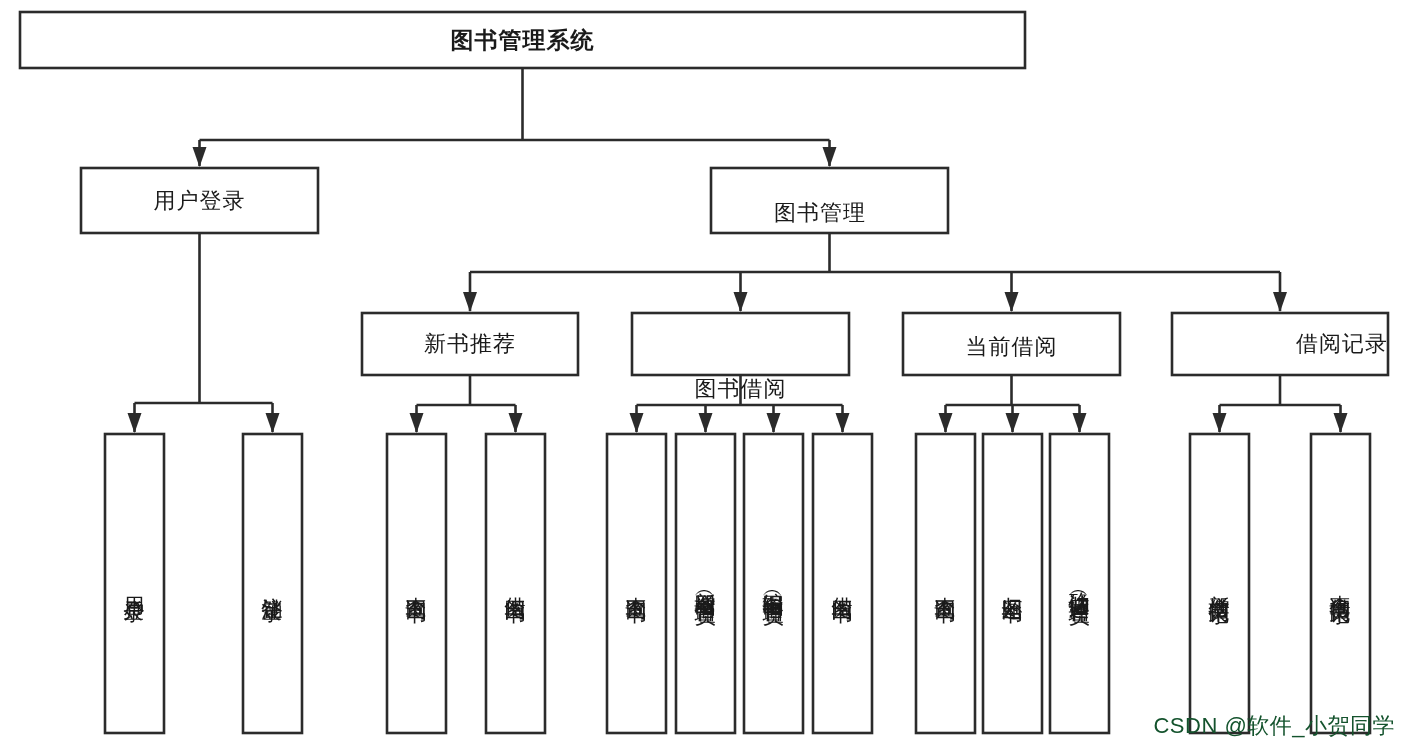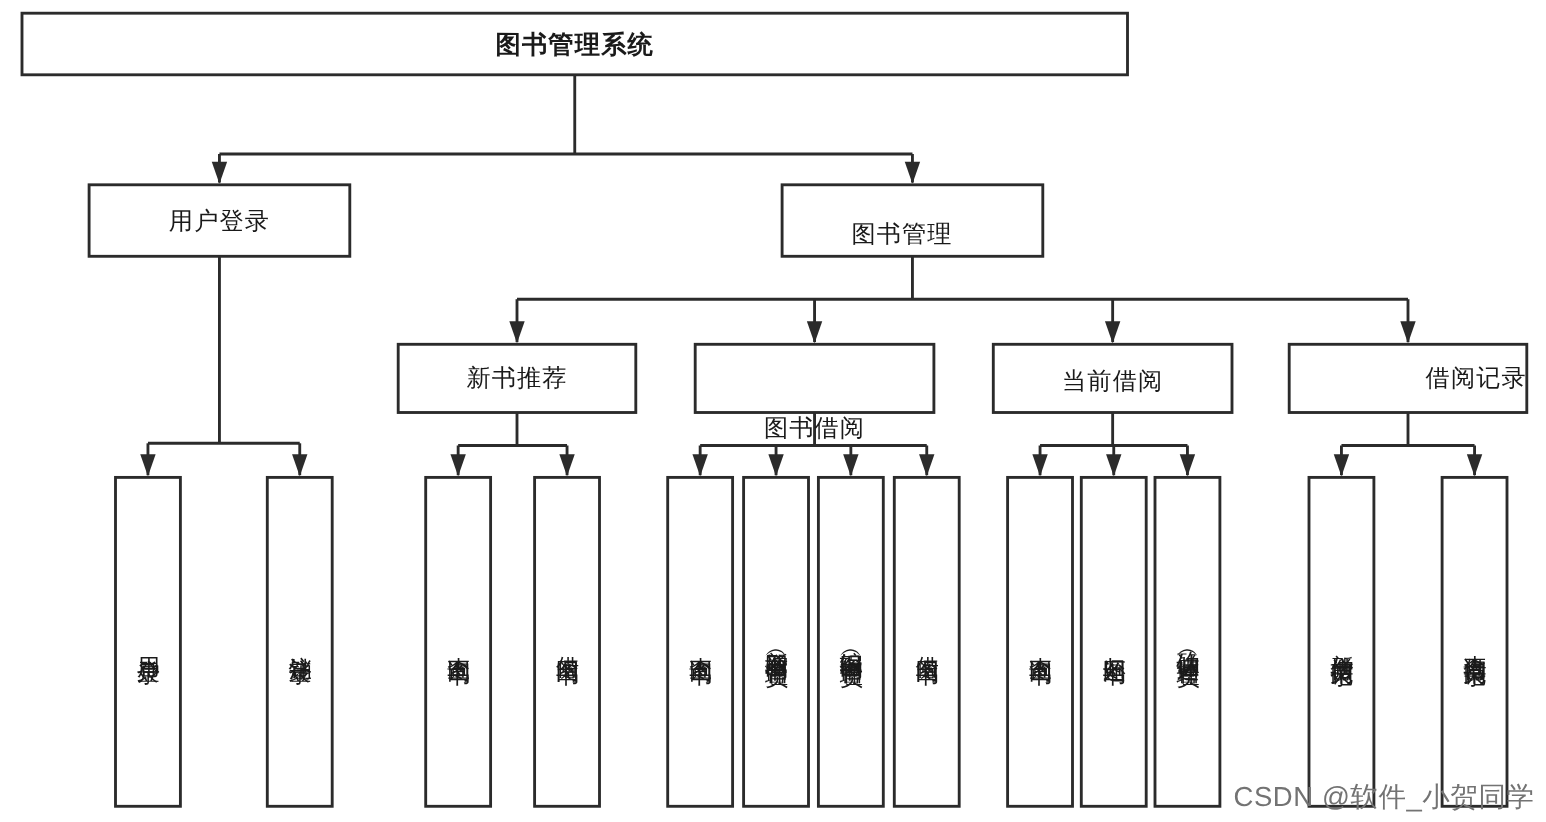--- a/index.html
+++ b/index.html
@@ -65,22 +65,22 @@
     letter-spacing: 1px;
   }
   .title-label-text {
     font-size: 23px;
   }
   #watermark {
     position: absolute;
     right: 10px;
     bottom: 6px;
     font-family: "Liberation Sans", "DejaVu Sans", sans-serif;
-    font-size: 25px;
-    color: #737373;
+    font-size: 22px;
+    color: #14532d;
     letter-spacing: 0.5px;
     white-space: nowrap;
     pointer-events: none;
   }
 </style>
 </head>
 <body>
 
 <div id="diagram-root">
 

